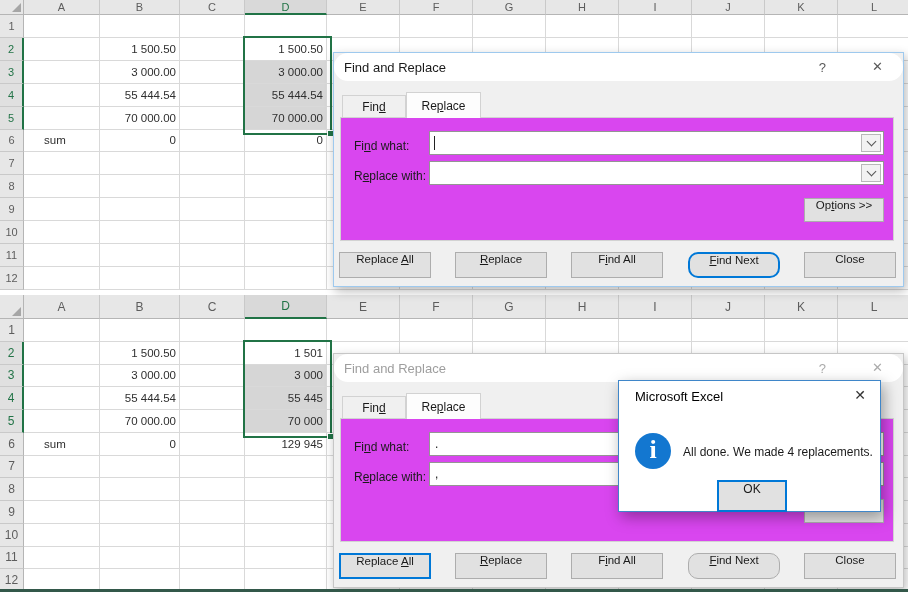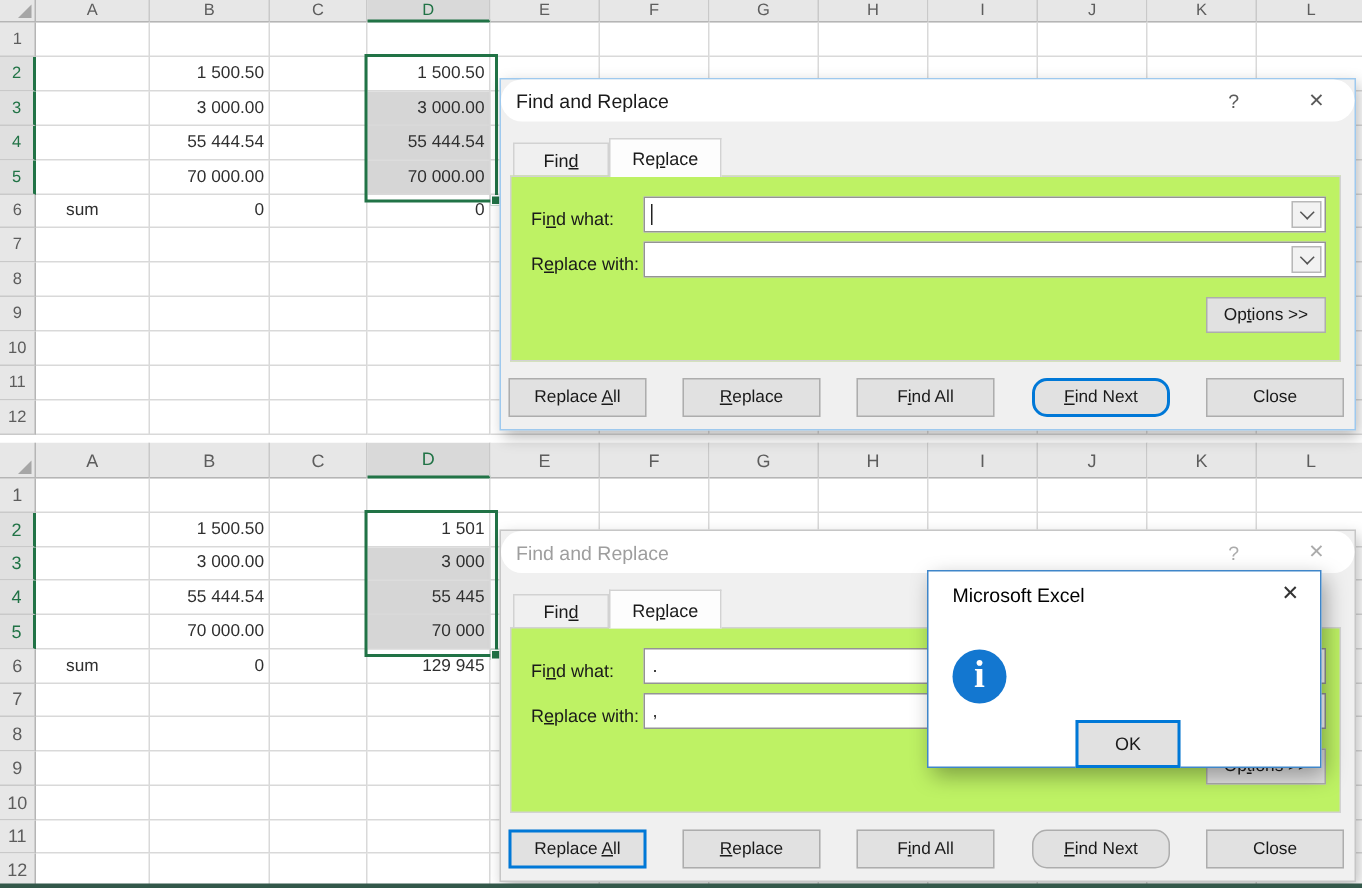--- a/index.html
+++ b/index.html
@@ -60,41 +60,41 @@
   .dlg-close{position:absolute;right:20px;top:6px;font-size:13px;color:#5a5a5a;cursor:default;}
   #dlg-bottom .dlg-help,#dlg-bottom .dlg-close{color:#ababab;}
   .tab{
     position:absolute;top:42px;height:23px;background:#f0f0f0;border:1px solid #d2d2d2;
     font-size:12px;color:#1a1a1a;display:flex;align-items:center;justify-content:center;box-sizing:border-box;
   }
   .tab-find{left:8px;width:64px;}
   .tab-replace{left:72px;width:75px;top:39px;height:26px;background:#fdfdfd;border-bottom:none;z-index:3;}
   .page{
     position:absolute;left:6px;width:554px;top:64px;height:124px;
-    background:#bef264;border:1px solid #d2d2d2;box-sizing:border-box;z-index:2;
+    background:#d946ef;border:1px solid #d2d2d2;box-sizing:border-box;z-index:2;
   }
   .lbl{position:absolute;left:13px;font-size:12px;color:#1a1a1a;}
   .lbl-find{top:21px;}
   .lbl-replace{top:51px;}
   .combo{
     position:absolute;left:88px;width:455px;height:24px;background:#fff;
     border:1px solid #949494;box-sizing:border-box;
   }
   .combo-find{top:13px;}
   .combo-replace{top:43px;}
   .combo-val{position:absolute;left:5px;top:0;line-height:22px;font-size:12px;color:#1a1a1a;}
   .caret{position:absolute;left:4px;top:4px;bottom:4px;width:1px;background:#222;}
   .dd{
     position:absolute;right:2px;top:2px;bottom:2px;width:20px;background:#f2f2f2;
     border:1px solid #b8b8b8;box-sizing:border-box;display:flex;align-items:center;justify-content:center;
   }
   .chev{width:6px;height:6px;border:solid #555;border-width:0 1.5px 1.5px 0;transform:rotate(45deg);margin-top:-3px;}
   .btn{
     position:absolute;background:#e1e1e1;border:1px solid #adadad;box-sizing:border-box;
-    font-size:11.5px;color:#1a1a1a;display:flex;align-items:center;justify-content:center;cursor:default;
+    font-size:11.5px;color:#1a1a1a;display:flex;justify-content:center;cursor:default;
   }
   .btn.focused{border:2px solid var(--accent_blue,#0078d7);}
   .btn-options{left:463px;top:80px;width:80px;height:24px;}
   .btnrow .btn{top:199px;width:92px;height:26px;}
   .btn-1{left:5px;}.btn-2{left:121px;}.btn-3{left:237px;}.btn-4{left:354px;border-radius:10px;}.btn-5{left:470px;}
   
   #alert{
     position:absolute;left:618px;top:380px;width:263px;height:132px;background:#fff;
     border:1px solid #3f86c9;box-shadow:3px 5px 14px rgba(0,0,0,.35);box-sizing:border-box;z-index:30;
   }
@@ -562,18 +562,19 @@
     <div class="btn btn-5">
         <span>Close</span>
       </div>
   </div>
 </div>
 
 <div id="alert">
   <span class="alert-title">Microsoft Excel</span>
   <span class="alert-close">✕</span>
   <div class="info-circle">i</div>
+  <div class="alert-msg">All done. We made 4 replacements.</div>
   <div class="btn btn-ok">
       <span>OK</span>
     </div>
 </div>
 
 <div id="bottom-edge"></div>
 
 </body></html>

